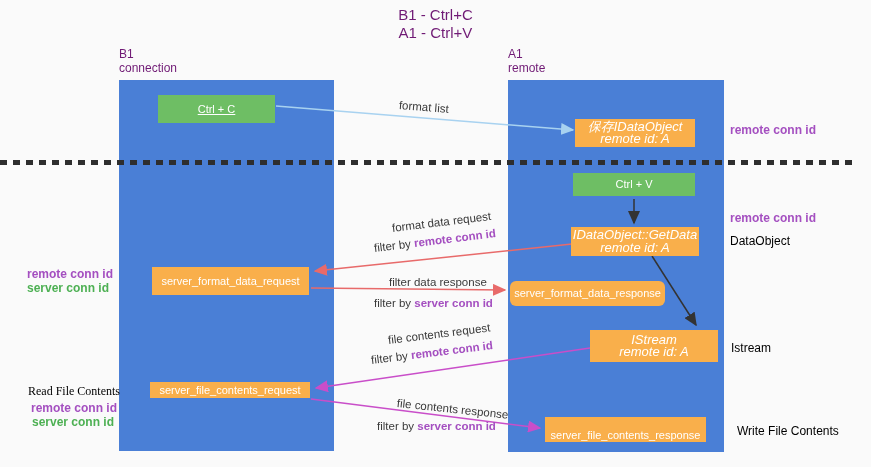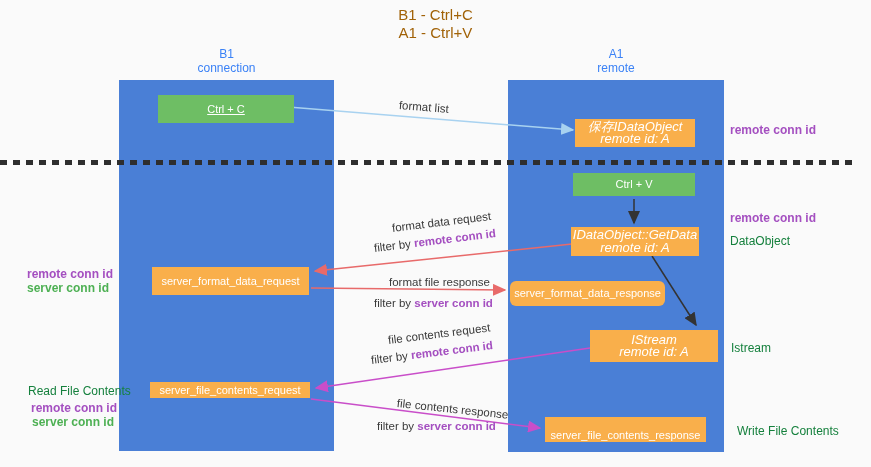--- a/index.html
+++ b/index.html
@@ -1,27 +1,27 @@
 <!DOCTYPE html>
 <html><head>
 <meta charset="utf-8">
 <style>
   html,body{margin:0;padding:0;}
   body{background:#fafafa;font-family:"Liberation Sans","DejaVu Sans",sans-serif;}
   .canvas{position:relative;width:871px;height:467px;background:#fafafa;overflow:hidden;}
   .title{position:absolute;left:0;top:6px;width:871px;text-align:center;
-         font-size:15px;line-height:18px;color:#a16207;}
-  .col-header{position:absolute;text-align:center;font-size:12px;line-height:14px;color:#3b82f6;}
+         font-size:15px;line-height:18px;color:#701a75;}
+  .col-header{position:absolute;font-size:12px;line-height:14px;color:#701a75;}
   .lifeline{position:absolute;background:#4a7fd6;}
   .box{position:absolute;display:flex;flex-direction:column;align-items:center;justify-content:center;
        color:#fff;text-align:center;font-size:11px;line-height:13px;}
   .box.orange{background:#f9af4b;}
   .box.green{background:#6ebe64;}
   .box .small{font-size:13px;line-height:12.5px;font-style:italic;}
-  .lbl{position:absolute;font-size:12px;line-height:14px;color:#15803d;white-space:nowrap;}
+  .lbl{position:absolute;font-size:12px;line-height:14px;color:#000000;white-space:nowrap;}
   .bold-purple{color:#a44fc0;font-weight:bold;}
   .bold-green{color:#4db053;font-weight:bold;}
   .flow{position:absolute;font-size:11.5px;color:#3a3a3a;white-space:nowrap;transform-origin:left center;}
   .dashline{position:absolute;left:0;top:160px;width:852px;height:5px;
             background:repeating-linear-gradient(to right,#2e2e2e 0 7px,transparent 7px 13px);}
   svg.overlay{position:absolute;left:0;top:0;pointer-events:none;}
 </style>
 </head>
 <body>
 
@@ -63,21 +63,21 @@
     </defs>
     <line x1="276" y1="106" x2="573" y2="130" stroke="#a8d2f0" stroke-width="1.5" marker-end="url(#m-blue)"></line>
     <line x1="634" y1="199" x2="634" y2="223" stroke="#333333" stroke-width="1.5" marker-end="url(#m-black)"></line>
     <line x1="652" y1="256" x2="696" y2="325" stroke="#333333" stroke-width="1.5" marker-end="url(#m-black)"></line>
     <line x1="572" y1="244" x2="315" y2="271" stroke="#e86a6a" stroke-width="1.5" marker-end="url(#m-red)"></line>
     <line x1="311" y1="288" x2="505" y2="290" stroke="#e86a6a" stroke-width="1.5" marker-end="url(#m-red)"></line>
     <line x1="590" y1="348" x2="316" y2="388" stroke="#c94ec9" stroke-width="1.5" marker-end="url(#m-magenta)"></line>
     <line x1="311" y1="399" x2="540" y2="428" stroke="#c94ec9" stroke-width="1.5" marker-end="url(#m-magenta)"></line>
   </svg>
 
-  <div class="box green" style="left:158px;top:95px;width:136px;height:28px;text-decoration:underline;">
+  <div class="box green" style="left:158px;top:95px;width:117px;height:28px;text-decoration:underline;">
     <span>Ctrl + C</span>
   </div>
 
   <div class="box orange" style="left:575px;top:119px;width:120px;height:28px;">
     <span class="small">保存IDataObject</span>
     <span class="small">remote id: A</span>
   </div>
 
   <div class="box green" style="left:573px;top:173px;width:122px;height:23px;">
     <span>Ctrl + V</span>
@@ -110,32 +110,32 @@
   </div>
 
   <div class="lbl bold-purple" style="left:730px;top:123px;">remote conn id</div>
   <div class="lbl bold-purple" style="left:730px;top:211px;">remote conn id</div>
   <div class="lbl" style="left:730px;top:234px;">DataObject</div>
   <div class="lbl" style="left:731px;top:341px;">Istream</div>
   <div class="lbl" style="left:737px;top:424px;">Write File Contents</div>
 
   <div class="lbl bold-purple" style="left:27px;top:267px;">remote conn id</div>
   <div class="lbl bold-green" style="left:27px;top:281px;">server conn id</div>
-  <div class="lbl" style="left:28px;top:384px;">Read File Contents</div>
+  <div class="lbl" style="left:28px;top:384px;font-family:Liberation Serif, serif;">Read File Contents</div>
   <div class="lbl bold-purple" style="left:31px;top:401px;">remote conn id</div>
   <div class="lbl bold-green" style="left:32px;top:415px;">server conn id</div>
 
   <div class="flow" style="left:399px;top:99px;transform:rotate(4.5deg);">format list</div>
 
   <div class="flow" style="left:392px;top:222px;transform:rotate(-7deg);">format data request</div>
   <div class="flow" style="left:374px;top:242px;transform:rotate(-7deg);">
     <span>filter by </span><span class="bold-purple">remote conn id</span>
   </div>
 
-  <div class="flow" style="left:389px;top:276px;">format file response</div>
+  <div class="flow" style="left:389px;top:276px;">filter data response</div>
   <div class="flow" style="left:374px;top:297px;">
     <span>filter by </span><span class="bold-purple">server conn id</span>
   </div>
 
   <div class="flow" style="left:388px;top:334px;transform:rotate(-7deg);">file contents request</div>
   <div class="flow" style="left:371px;top:354px;transform:rotate(-7deg);">
     <span>filter by </span><span class="bold-purple">remote conn id</span>
   </div>
 
   <div class="flow" style="left:397px;top:397px;transform:rotate(6deg);">file contents response</div>

